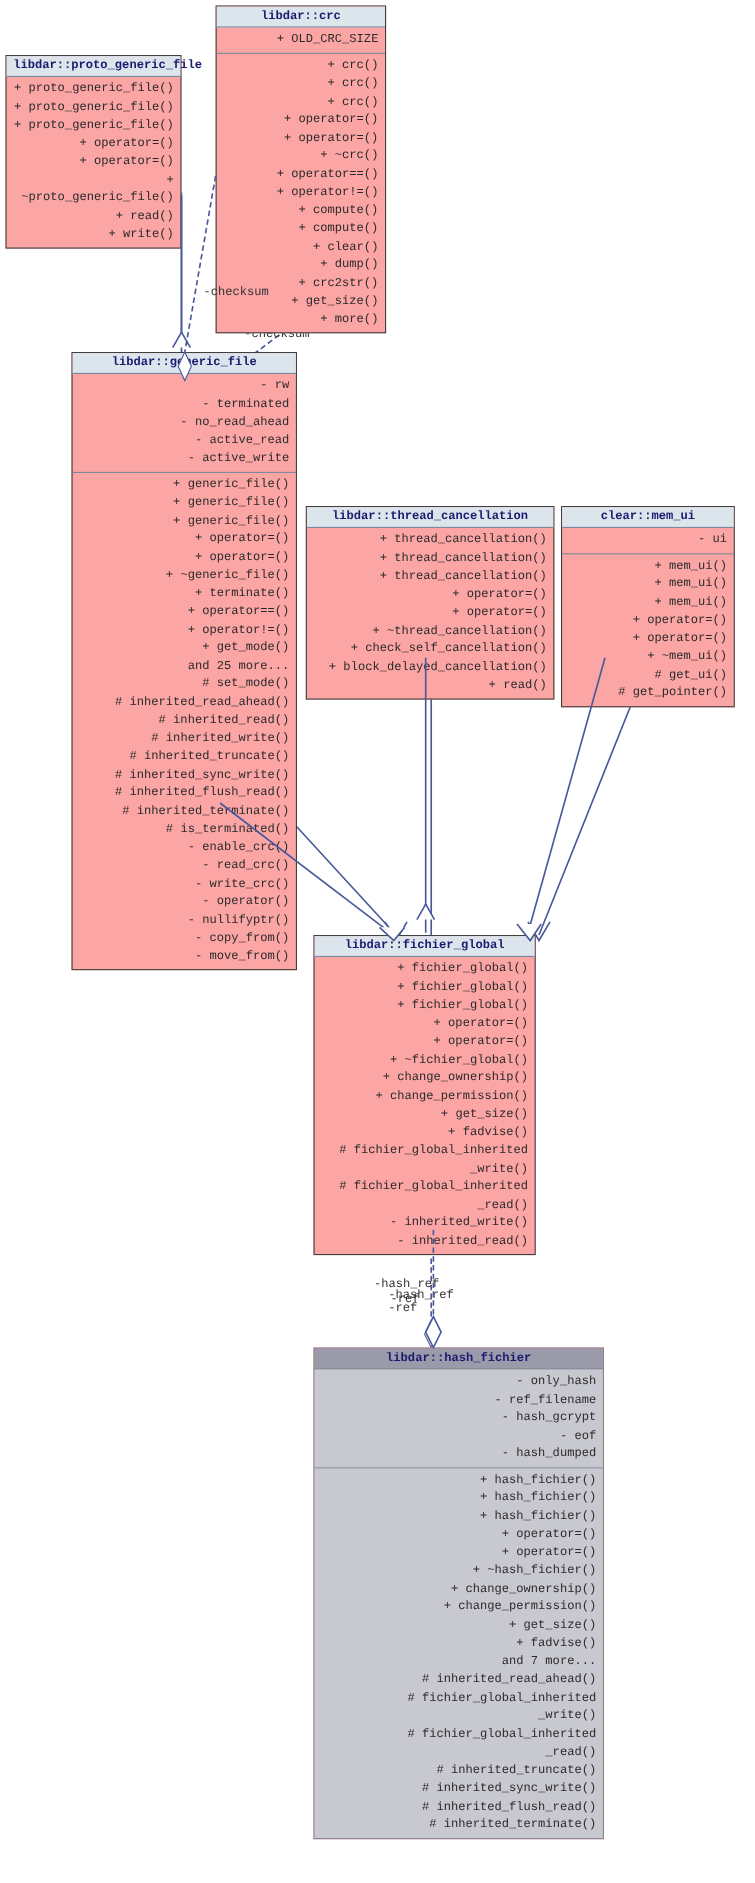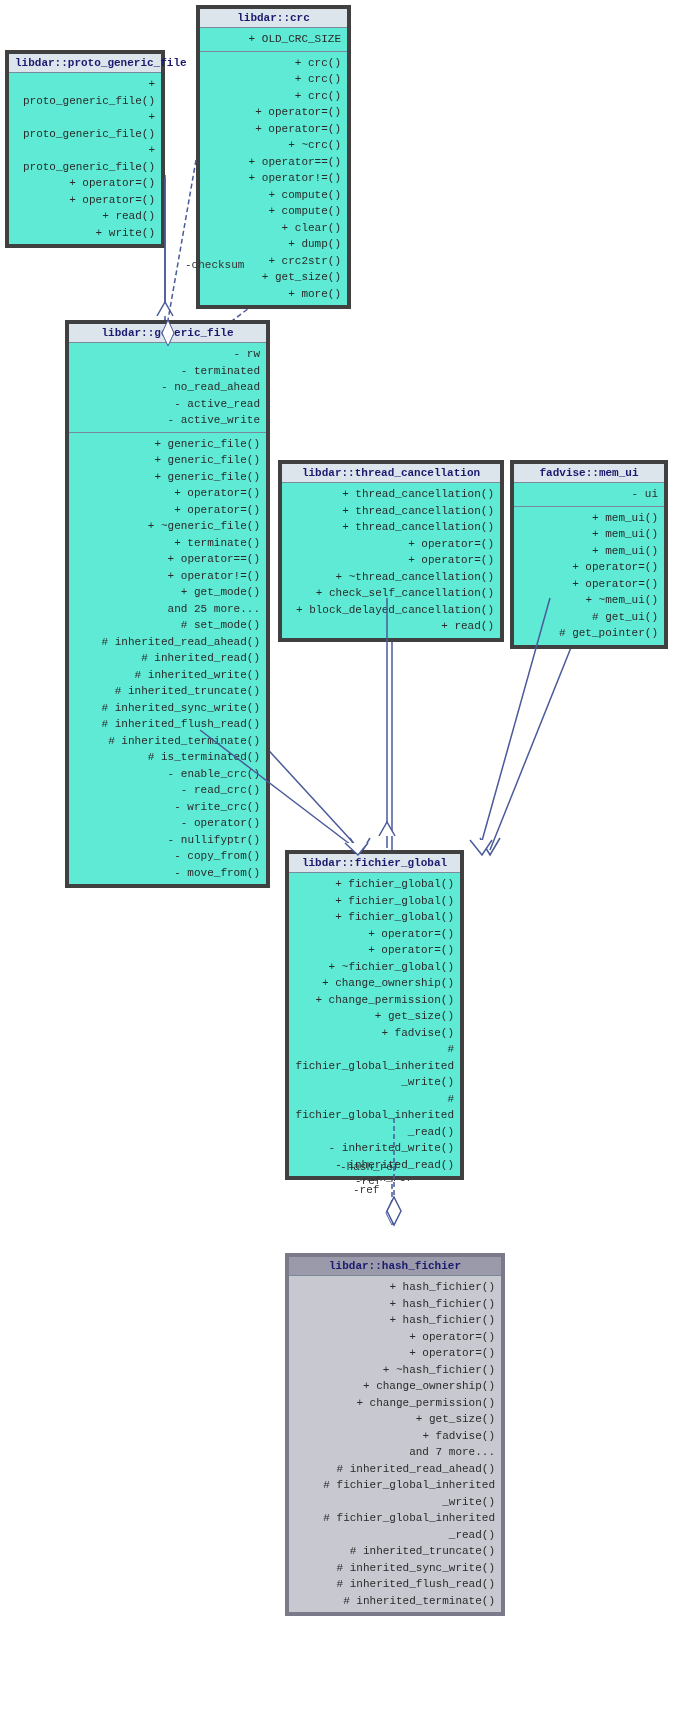--- a/index.html
+++ b/index.html
@@ -8,22 +8,22 @@
       font-family: 'Courier New', monospace;
       font-size: 11px;
       color: #000;
       width: 686px;
       min-height: 1712px;
       position: relative;
       overflow-x: hidden;
     }
     .uml-box {
       position: absolute;
-      border: 4px solid #404040;
-      background: #5eead4;
+      border: 1px solid #404040;
+      background: #fca5a5;
     }
     .uml-box-header {
       background: #dce4ec;
       border-bottom: 1px solid #7a8a9a;
       padding: 3px 6px;
       text-align: center;
       font-weight: bold;
       color: #1a1a6e;
     }
     .uml-box-section {
@@ -132,20 +132,21 @@
 </div>
 
 <div class="uml-box" style="left:5px;top:50px;width:160px;">
   <div class="uml-box-header">libdar::proto_generic_file</div>
   <div class="uml-box-section">
     <p>+ proto_generic_file()</p>
     <p>+ proto_generic_file()</p>
     <p>+ proto_generic_file()</p>
     <p>+ operator=()</p>
     <p>+ operator=()</p>
+    <p>+ ~proto_generic_file()</p>
     <p>+ read()</p>
     <p>+ write()</p>
   </div>
 </div>
 
 <div class="uml-box" style="left:65px;top:320px;width:205px;">
   <div class="uml-box-header">libdar::generic_file</div>
   <div class="uml-box-section">
     <p>- rw</p>
     <p>- terminated</p>
@@ -193,37 +194,37 @@
     <p>+ operator=()</p>
     <p>+ operator=()</p>
     <p>+ ~thread_cancellation()</p>
     <p>+ check_self_cancellation()</p>
     <p>+ block_delayed_cancellation()</p>
     <p>+ read()</p>
   </div>
 </div>
 
 <div class="uml-box" style="left:510px;top:460px;width:158px;">
-  <div class="uml-box-header">fadvise::mem_ui</div>
+  <div class="uml-box-header">clear::mem_ui</div>
   <div class="uml-box-section">
     <p>- ui</p>
   </div>
   <div class="uml-box-section">
     <p>+ mem_ui()</p>
     <p>+ mem_ui()</p>
     <p>+ mem_ui()</p>
     <p>+ operator=()</p>
     <p>+ operator=()</p>
     <p>+ ~mem_ui()</p>
     <p># get_ui()</p>
     <p># get_pointer()</p>
   </div>
 </div>
 
-<div class="uml-box" style="left:285px;top:850px;width:179px;">
+<div class="uml-box" style="left:285px;top:850px;width:202px;">
   <div class="uml-box-header">libdar::fichier_global</div>
   <div class="uml-box-section">
     <p>+ fichier_global()</p>
     <p>+ fichier_global()</p>
     <p>+ fichier_global()</p>
     <p>+ operator=()</p>
     <p>+ operator=()</p>
     <p>+ ~fichier_global()</p>
     <p>+ change_ownership()</p>
     <p>+ change_permission()</p>
@@ -231,22 +232,29 @@
     <p>+ fadvise()</p>
     <p># fichier_global_inherited</p>
     <p>_write()</p>
     <p># fichier_global_inherited</p>
     <p>_read()</p>
     <p>- inherited_write()</p>
     <p>- inherited_read()</p>
   </div>
 </div>
 
-<div class="uml-box gray-bg" style="left:285px;top:1225px;width:220px;margin-top:28px;">
+<div class="uml-box gray-bg" style="left:285px;top:1225px;width:264px;">
   <div class="uml-box-header">libdar::hash_fichier</div>
+  <div class="uml-box-section">
+    <p>- only_hash</p>
+    <p>- ref_filename</p>
+    <p>- hash_gcrypt</p>
+    <p>- eof</p>
+    <p>- hash_dumped</p>
+  </div>
   <div class="uml-box-section">
     <p>+ hash_fichier()</p>
     <p>+ hash_fichier()</p>
     <p>+ hash_fichier()</p>
     <p>+ operator=()</p>
     <p>+ operator=()</p>
     <p>+ ~hash_fichier()</p>
     <p>+ change_ownership()</p>
     <p>+ change_permission()</p>
     <p>+ get_size()</p>

